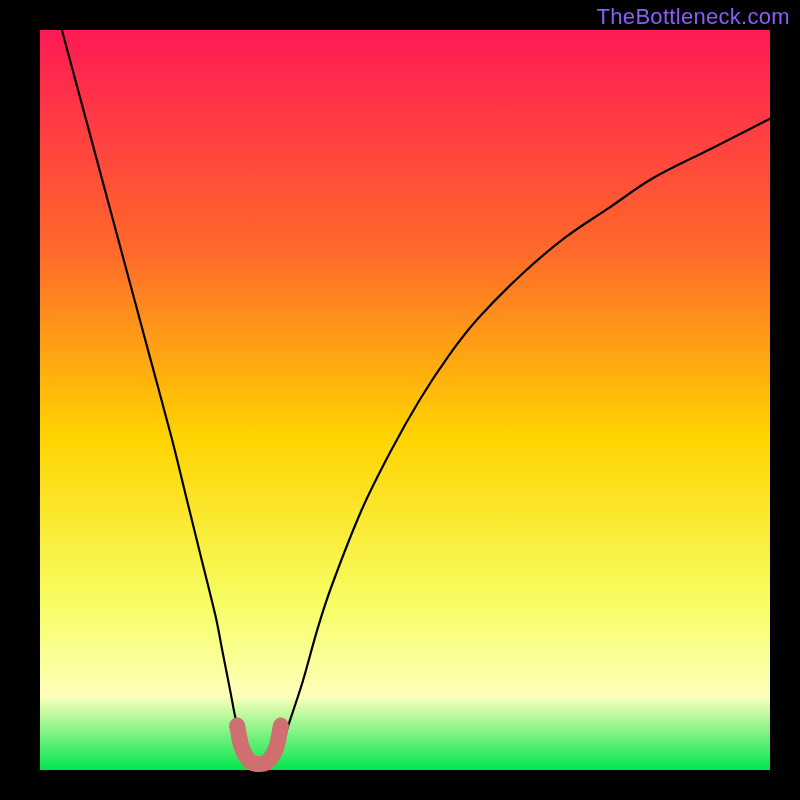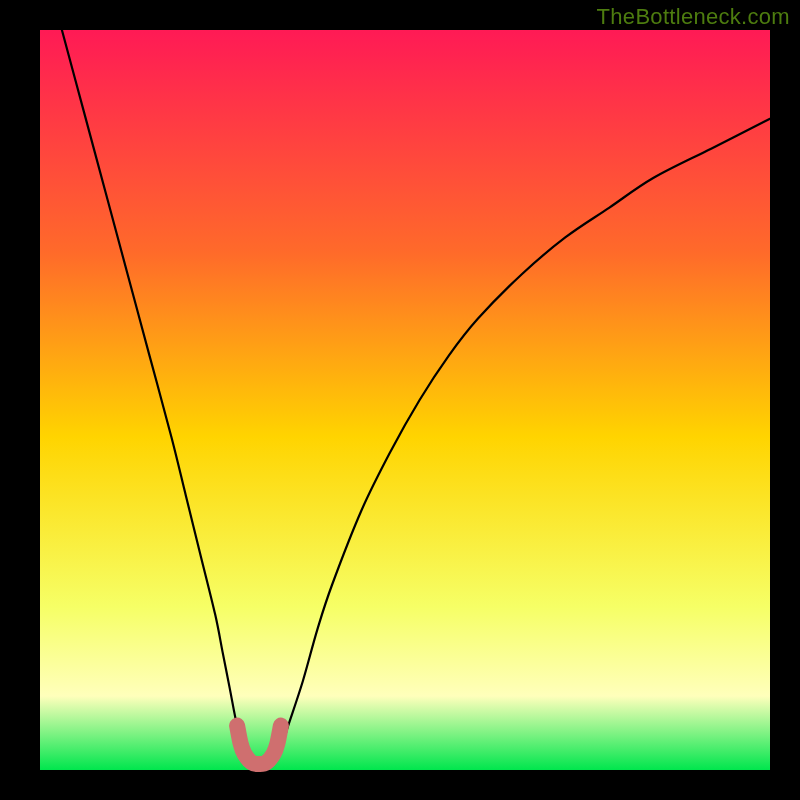--- a/index.html
+++ b/index.html
@@ -14,21 +14,21 @@
   .frame {
     position: relative;
     width: 800px;
     height: 800px;
     background: #000;
   }
   .watermark {
     position: absolute;
     top: 4px;
     right: 10px;
-    color: #4d7c0f;
+    color: #8b5cf6;
     font-size: 22px;
     letter-spacing: 0.3px;
     z-index: 10;
   }
   svg.chart {
     position: absolute;
     left: 0;
     top: 0;
     width: 800px;
     height: 800px;

